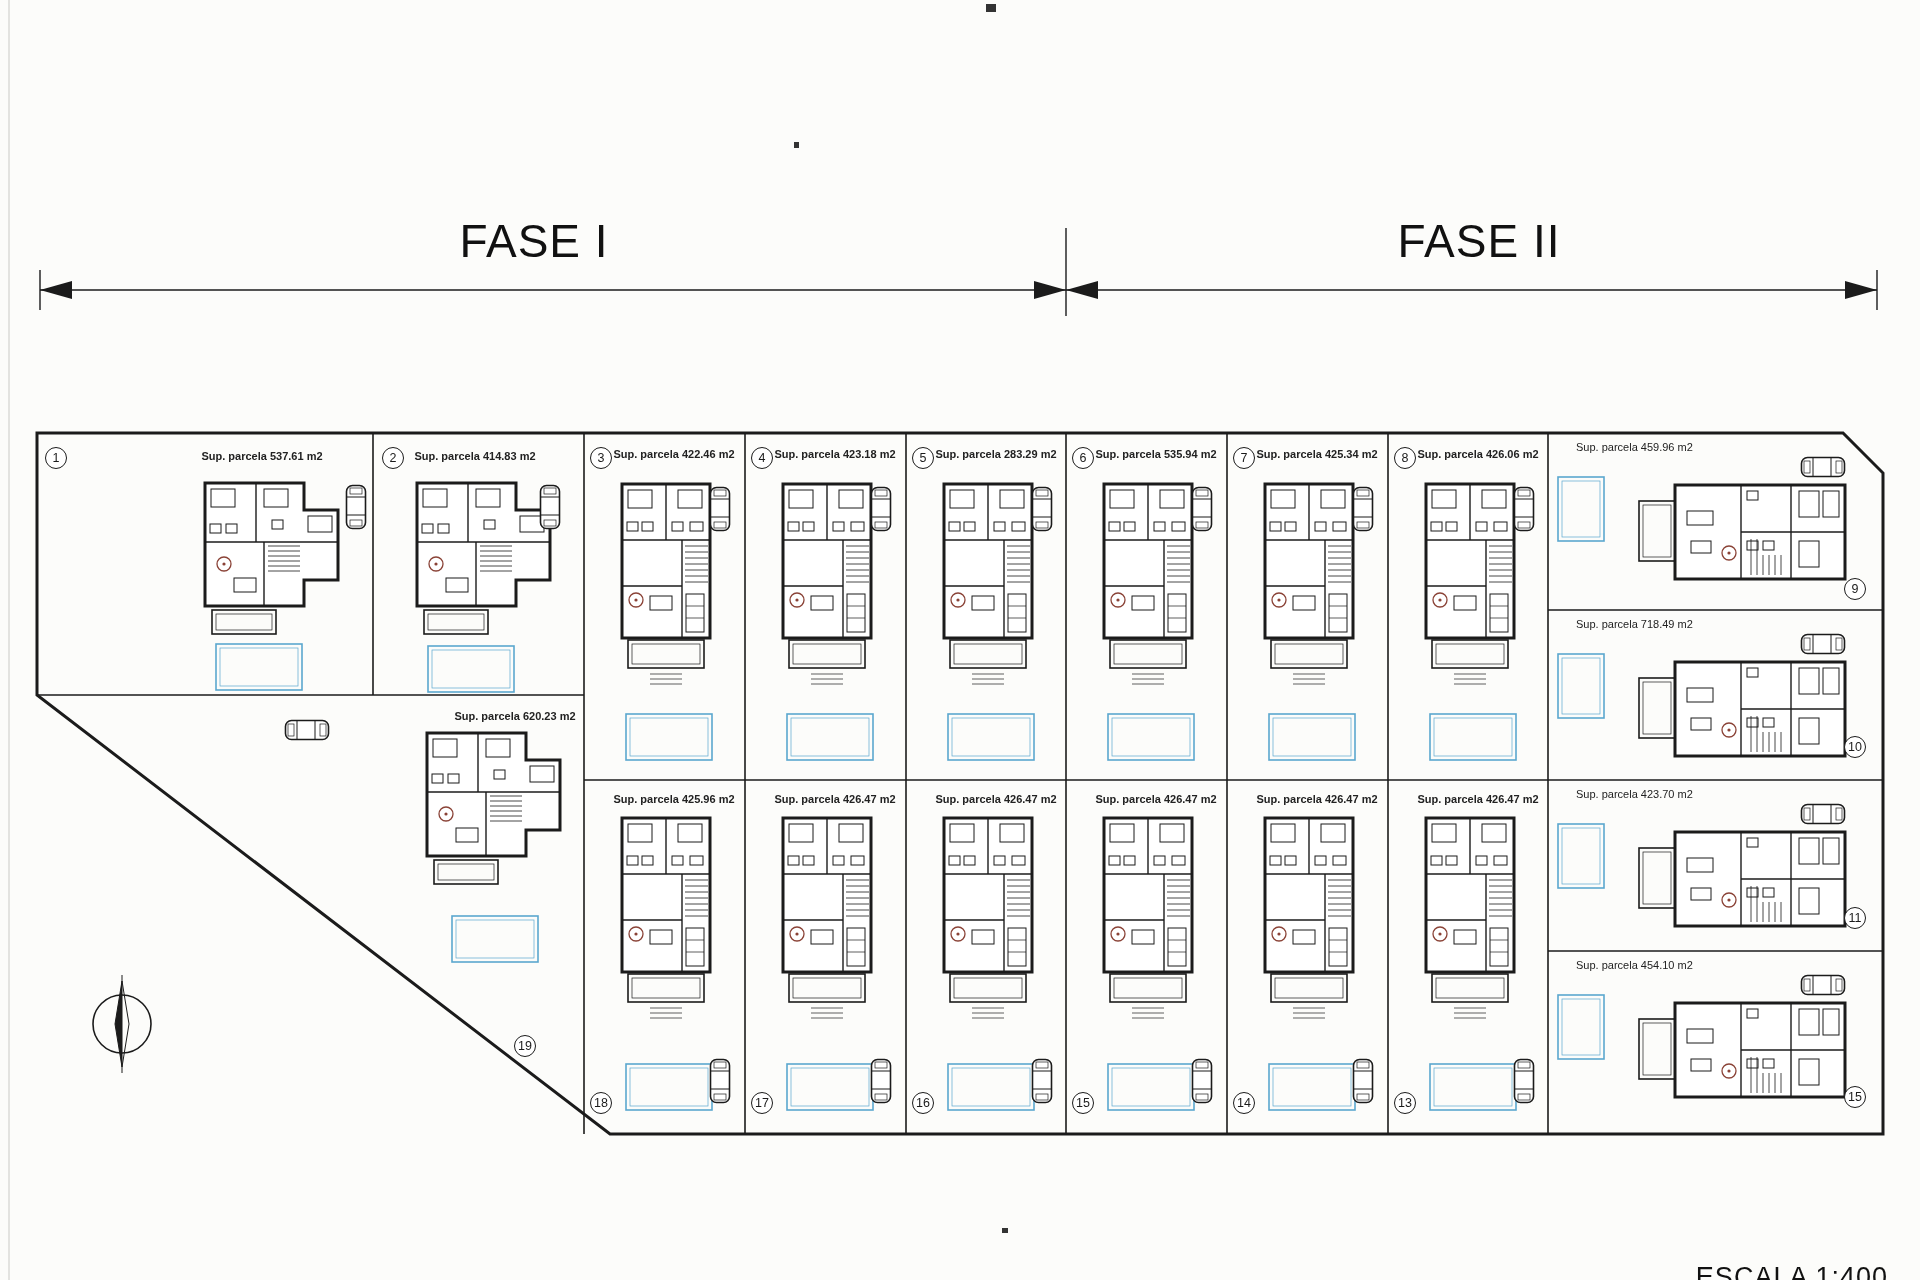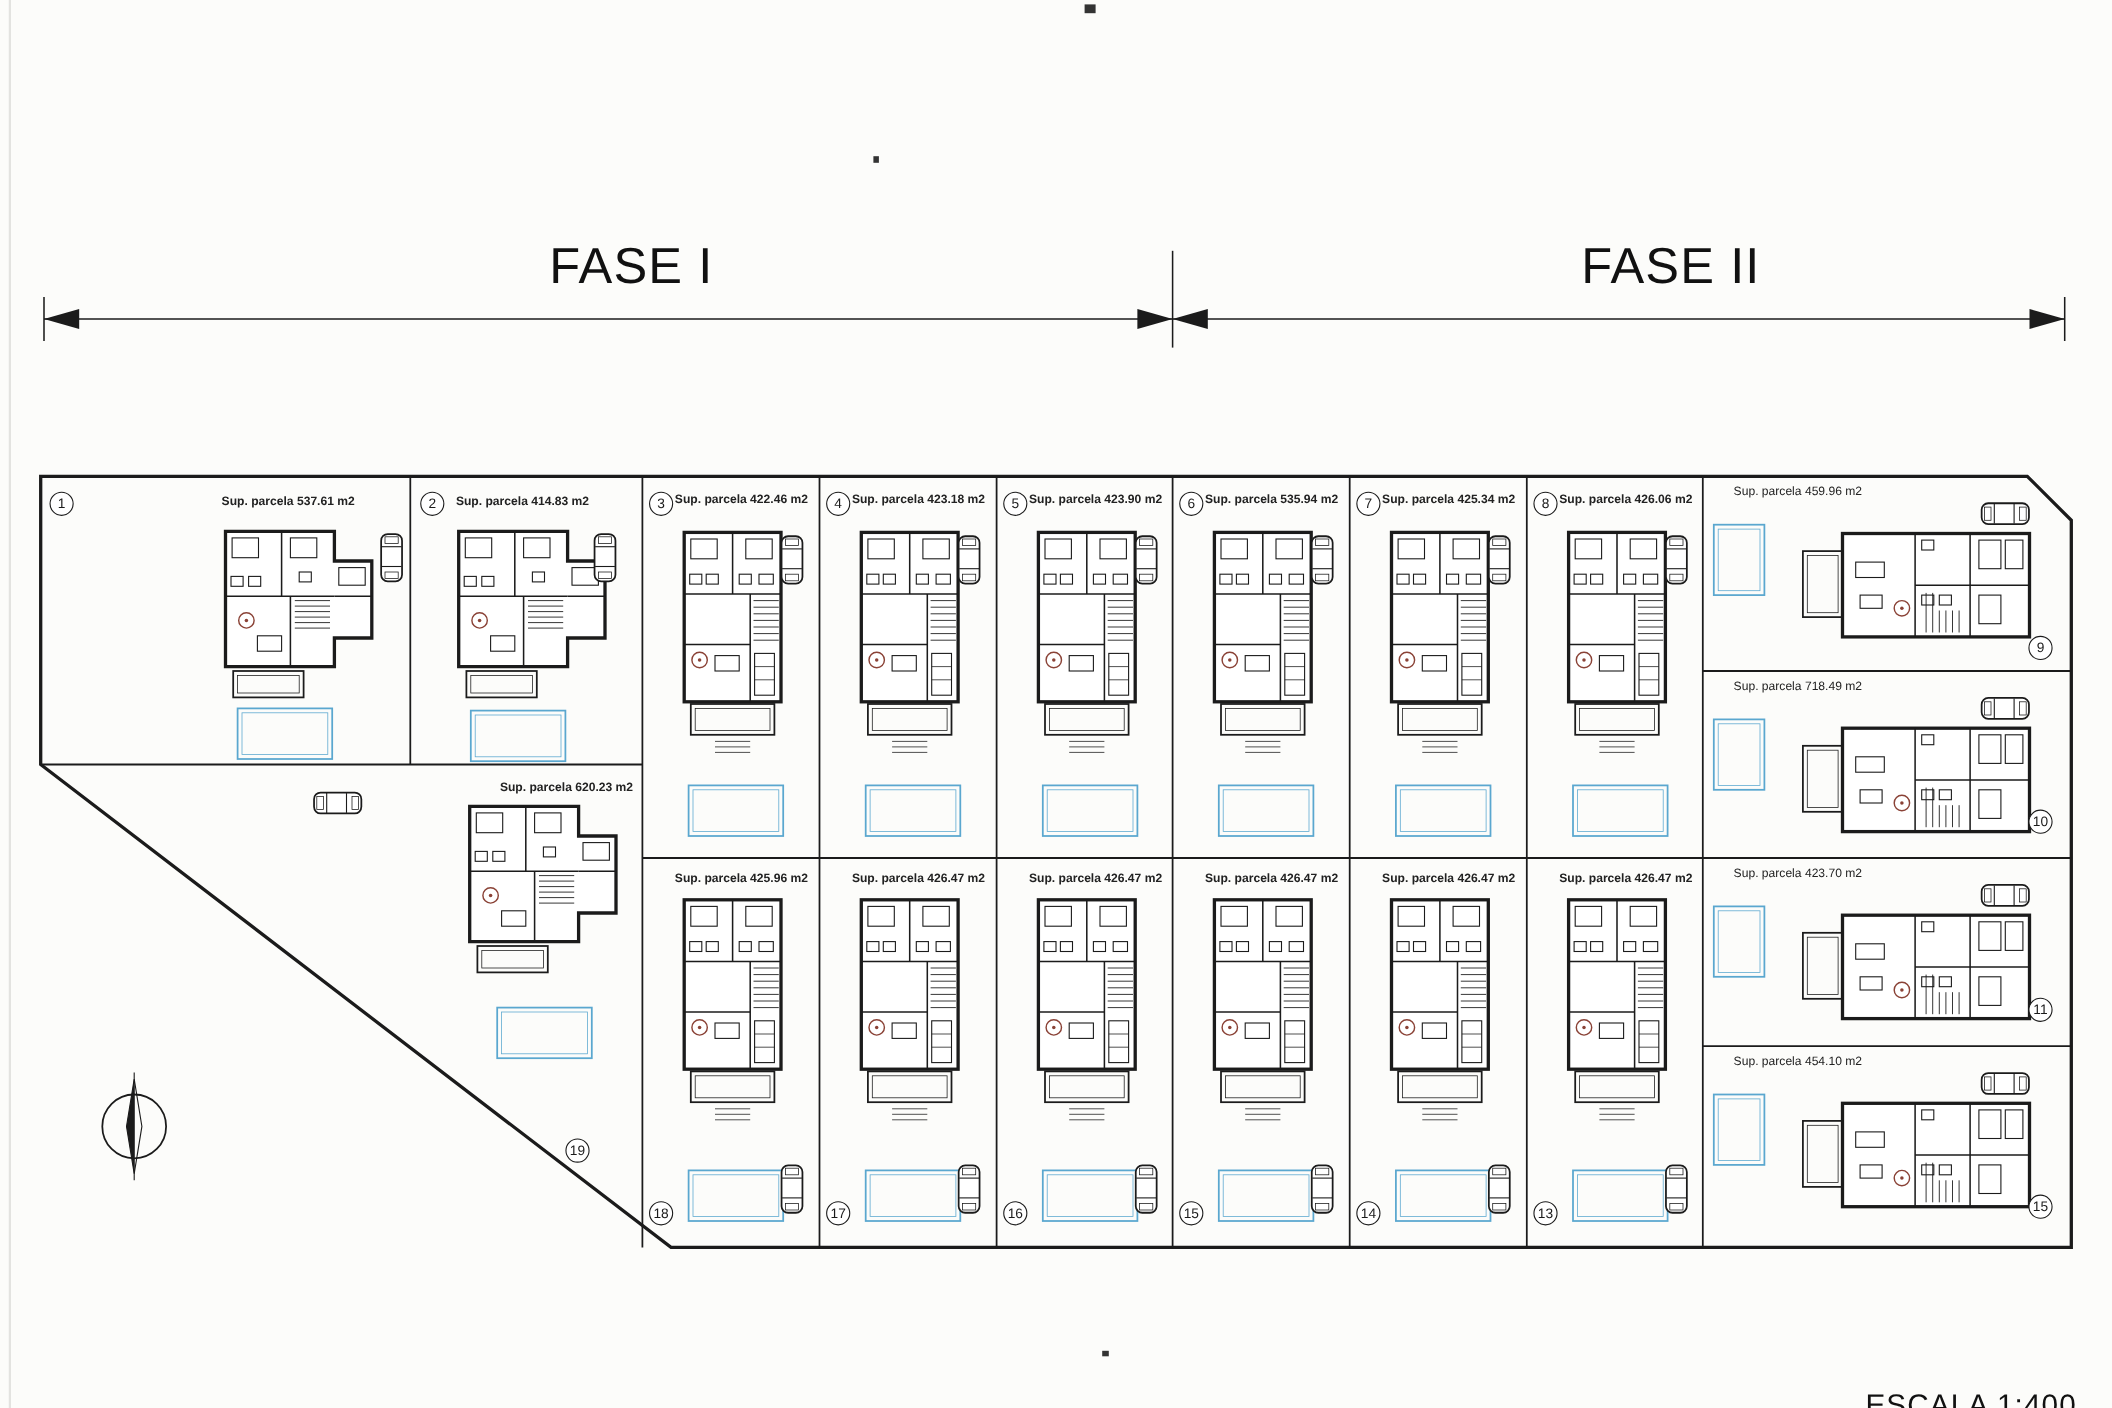--- a/index.html
+++ b/index.html
@@ -11,21 +11,21 @@
   #drawing .thick{stroke-width:3;}
   #drawing .mid{stroke-width:1.6;}
   #drawing .thin{stroke-width:1;}
   #drawing .t{stroke-width:0.7;}
   #drawing .hatch line{stroke-width:0.8;}
   #drawing .fillink{fill:#1b1b1b;stroke:none;}
   #drawing .white{fill:#fff;}
   #drawing .pool{stroke:#5aa7cf;}
   #drawing .stair{stroke:#8a4236;stroke-width:1.3;}
   #drawing .stairdot{fill:#8a4236;stroke:none;}
-  .fase-label{position:absolute;transform:translateX(-50%);font-size:46px;letter-spacing:1px;color:#111;white-space:nowrap;margin-left:40px;}
+  .fase-label{position:absolute;transform:translateX(-50%);font-size:46px;letter-spacing:1px;color:#111;white-space:nowrap;}
   .area-label{position:absolute;font-size:11px;color:#222;white-space:nowrap;}
   .area-label.centered{transform:translateX(-50%);font-weight:bold;}
   .badge{position:absolute;width:22px;height:22px;border:1.5px solid #1b1b1b;border-radius:50%;
          background:#fff;display:flex;align-items:center;justify-content:center;
          font-size:12.5px;box-sizing:border-box;}
   .scale-label{position:absolute;right:32px;top:1244px;font-size:27px;color:#111;letter-spacing:1px;margin-top:18px;}
   .speck{position:absolute;background:#333;}
 </style>
 </head>
 <body>
@@ -242,21 +242,21 @@
     </g>
   </svg>
 
   <div class="fase-label" style="left:534px;top:214px">FASE I</div>
   <div class="fase-label" style="left:1479px;top:214px">FASE II</div>
 
   <div class="area-label centered" style="left:262px;top:450px">Sup. parcela 537.61 m2</div>
   <div class="area-label centered" style="left:475px;top:450px">Sup. parcela 414.83 m2</div>
   <div class="area-label centered" style="left:674px;top:448px">Sup. parcela 422.46 m2</div>
   <div class="area-label centered" style="left:835px;top:448px">Sup. parcela 423.18 m2</div>
-  <div class="area-label centered" style="left:996px;top:448px">Sup. parcela 423.90 m2</div>
+  <div class="area-label centered" style="left:996px;top:448px">Sup. parcela 283.29 m2</div>
   <div class="area-label centered" style="left:1156px;top:448px">Sup. parcela 535.94 m2</div>
   <div class="area-label centered" style="left:1317px;top:448px">Sup. parcela 425.34 m2</div>
   <div class="area-label centered" style="left:1478px;top:448px">Sup. parcela 426.06 m2</div>
   <div class="area-label" style="left:1576px;top:441px">Sup. parcela 459.96 m2</div>
   <div class="area-label" style="left:1576px;top:618px">Sup. parcela 718.49 m2</div>
   <div class="area-label" style="left:1576px;top:788px">Sup. parcela 423.70 m2</div>
   <div class="area-label" style="left:1576px;top:959px">Sup. parcela 454.10 m2</div>
   <div class="area-label centered" style="left:1478px;top:793px">Sup. parcela 426.47 m2</div>
   <div class="area-label centered" style="left:1317px;top:793px">Sup. parcela 426.47 m2</div>
   <div class="area-label centered" style="left:1156px;top:793px">Sup. parcela 426.47 m2</div>

